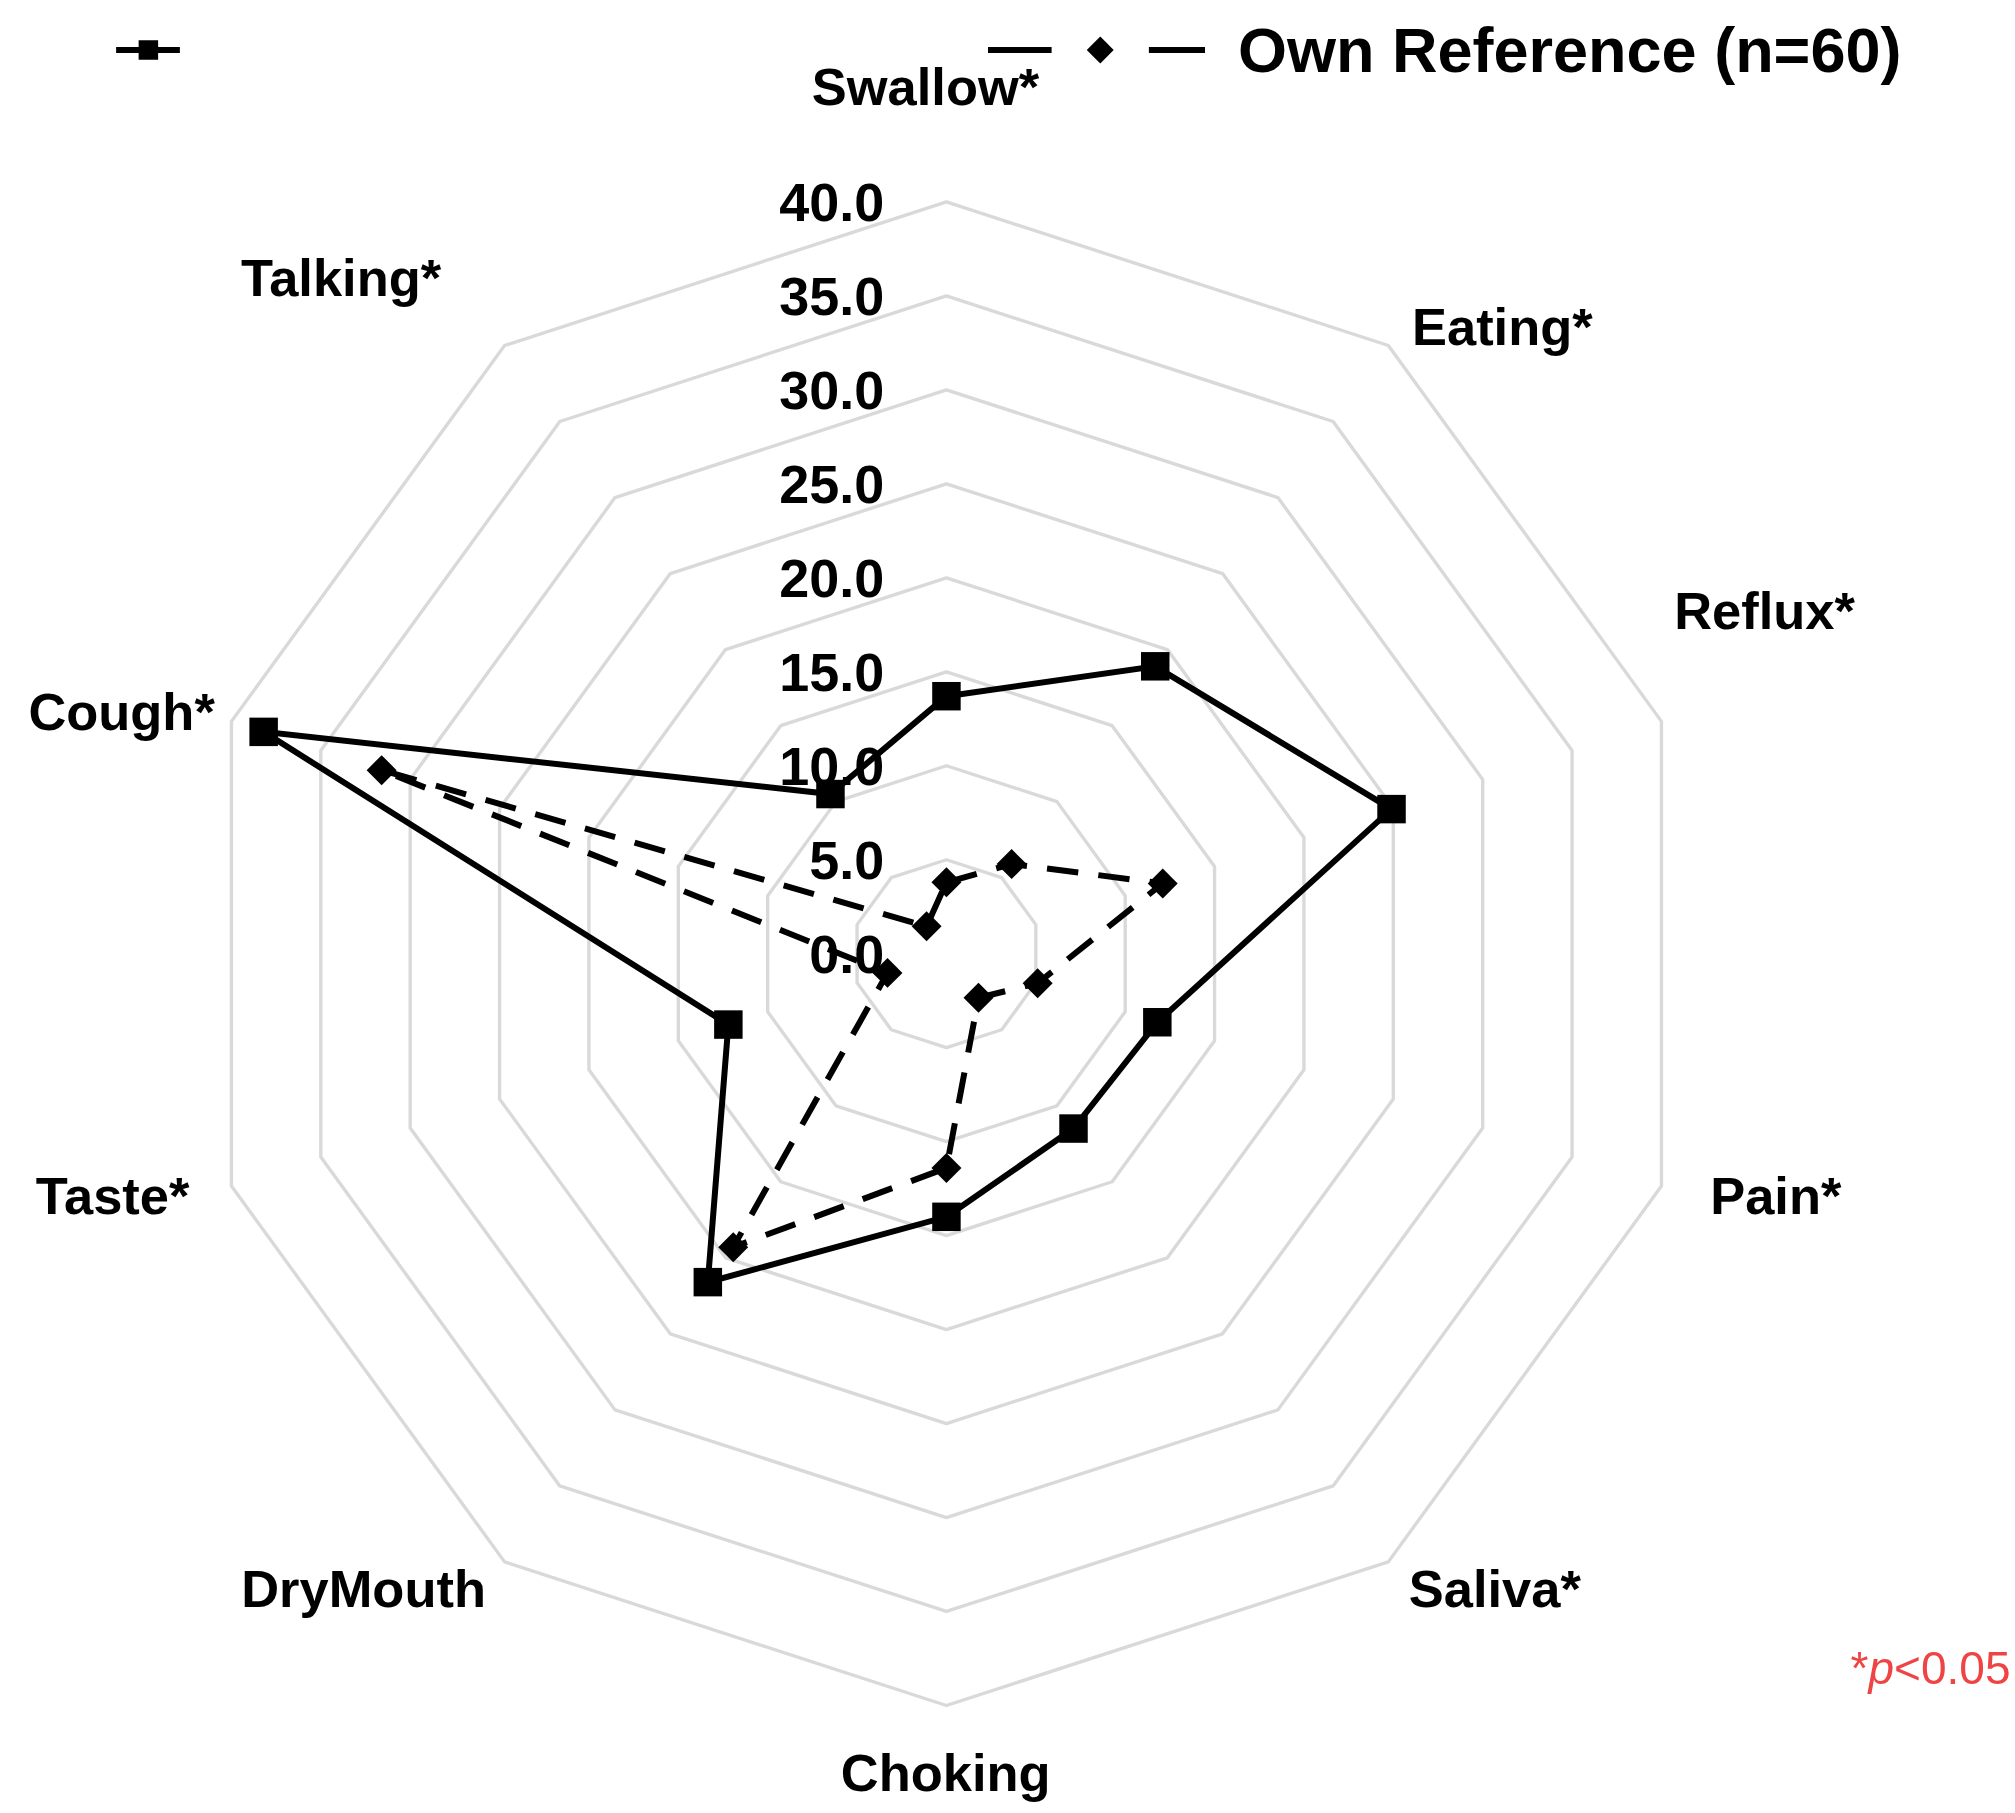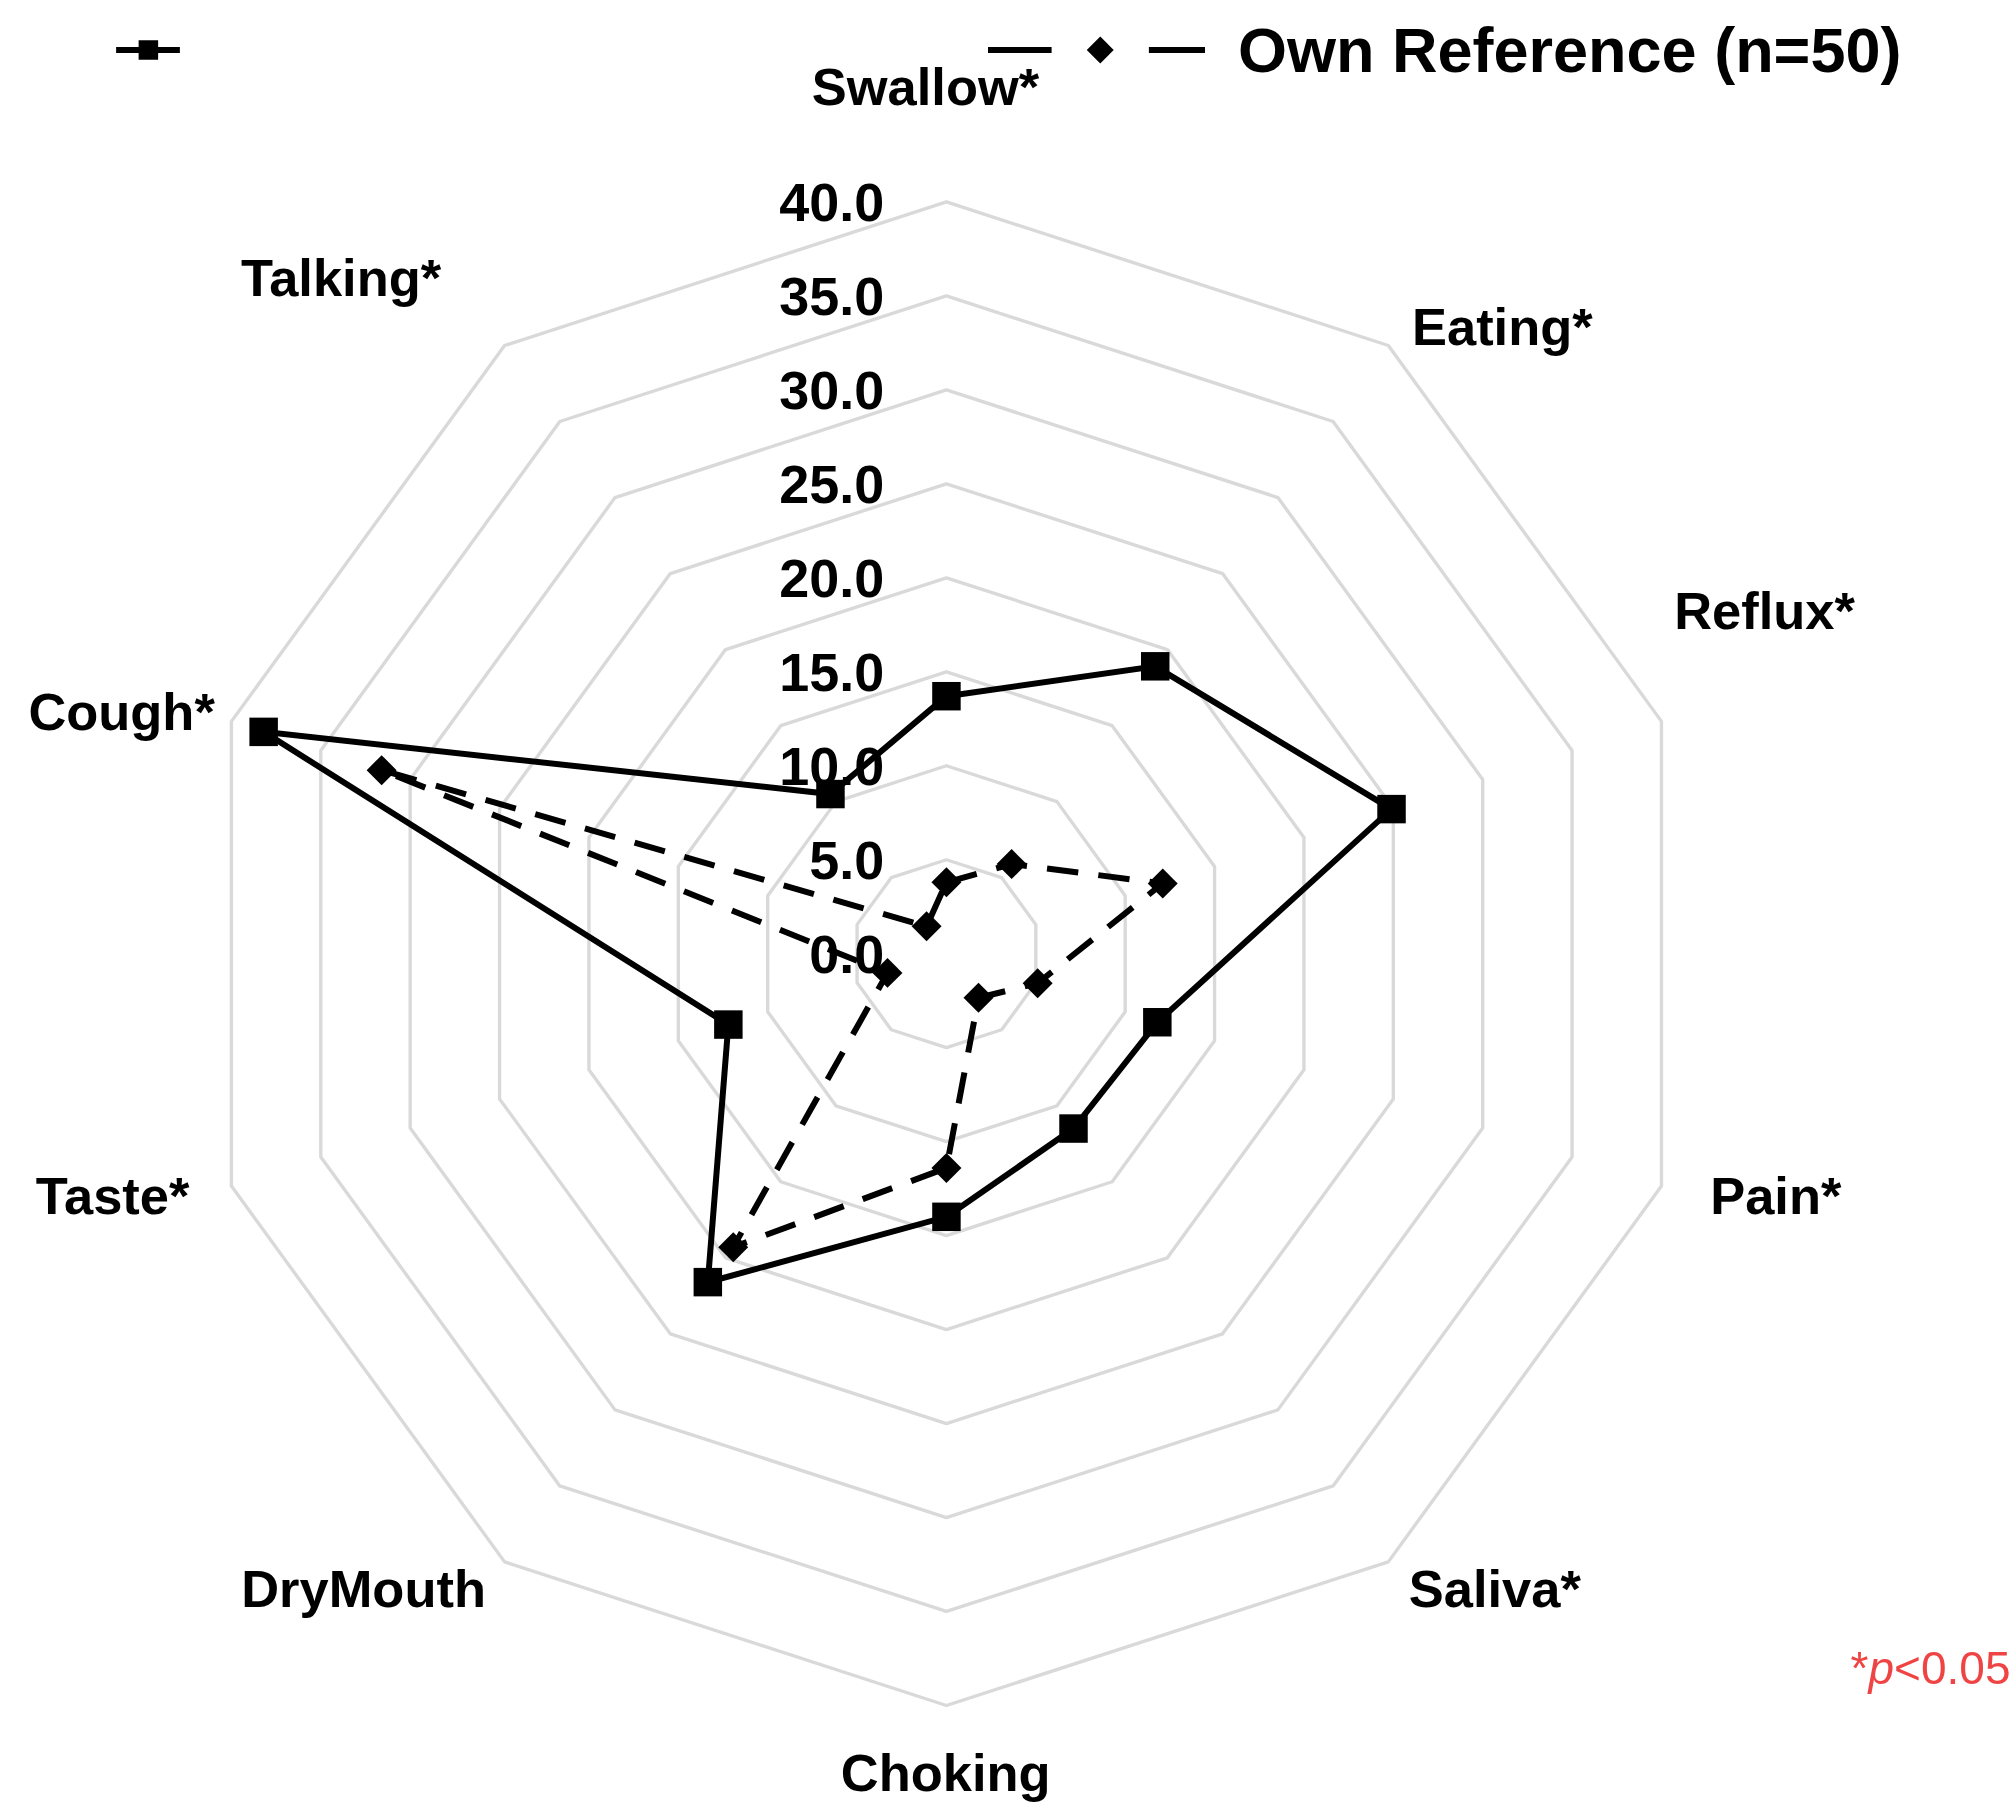--- a/index.html
+++ b/index.html
@@ -122,19 +122,19 @@
       <rect x="30" y="7" width="26" height="26" fill="#000000"></rect>
     </svg>
   </div>
 
   <div class="legend-item" style="left:988px;">
     <svg class="legend-marker" width="217" height="30" viewBox="0 0 290 40">
       <rect x="0" y="16" width="85" height="8" fill="#000000"></rect>
       <polygon points="150,2 168,20 150,38 132,20" fill="#000000"></polygon>
       <rect x="215" y="16" width="75" height="8" fill="#000000"></rect>
     </svg>
-    <span style="margin-left:33px;">Own Reference (n=50)</span>
+    <span style="margin-left:33px;">Own Reference (n=60)</span>
   </div>
 
   <div class="note"><span>*</span><span class="p-italic">p</span><span>&lt;0.05</span></div>
 
 </div>
 
 
 </body></html>

